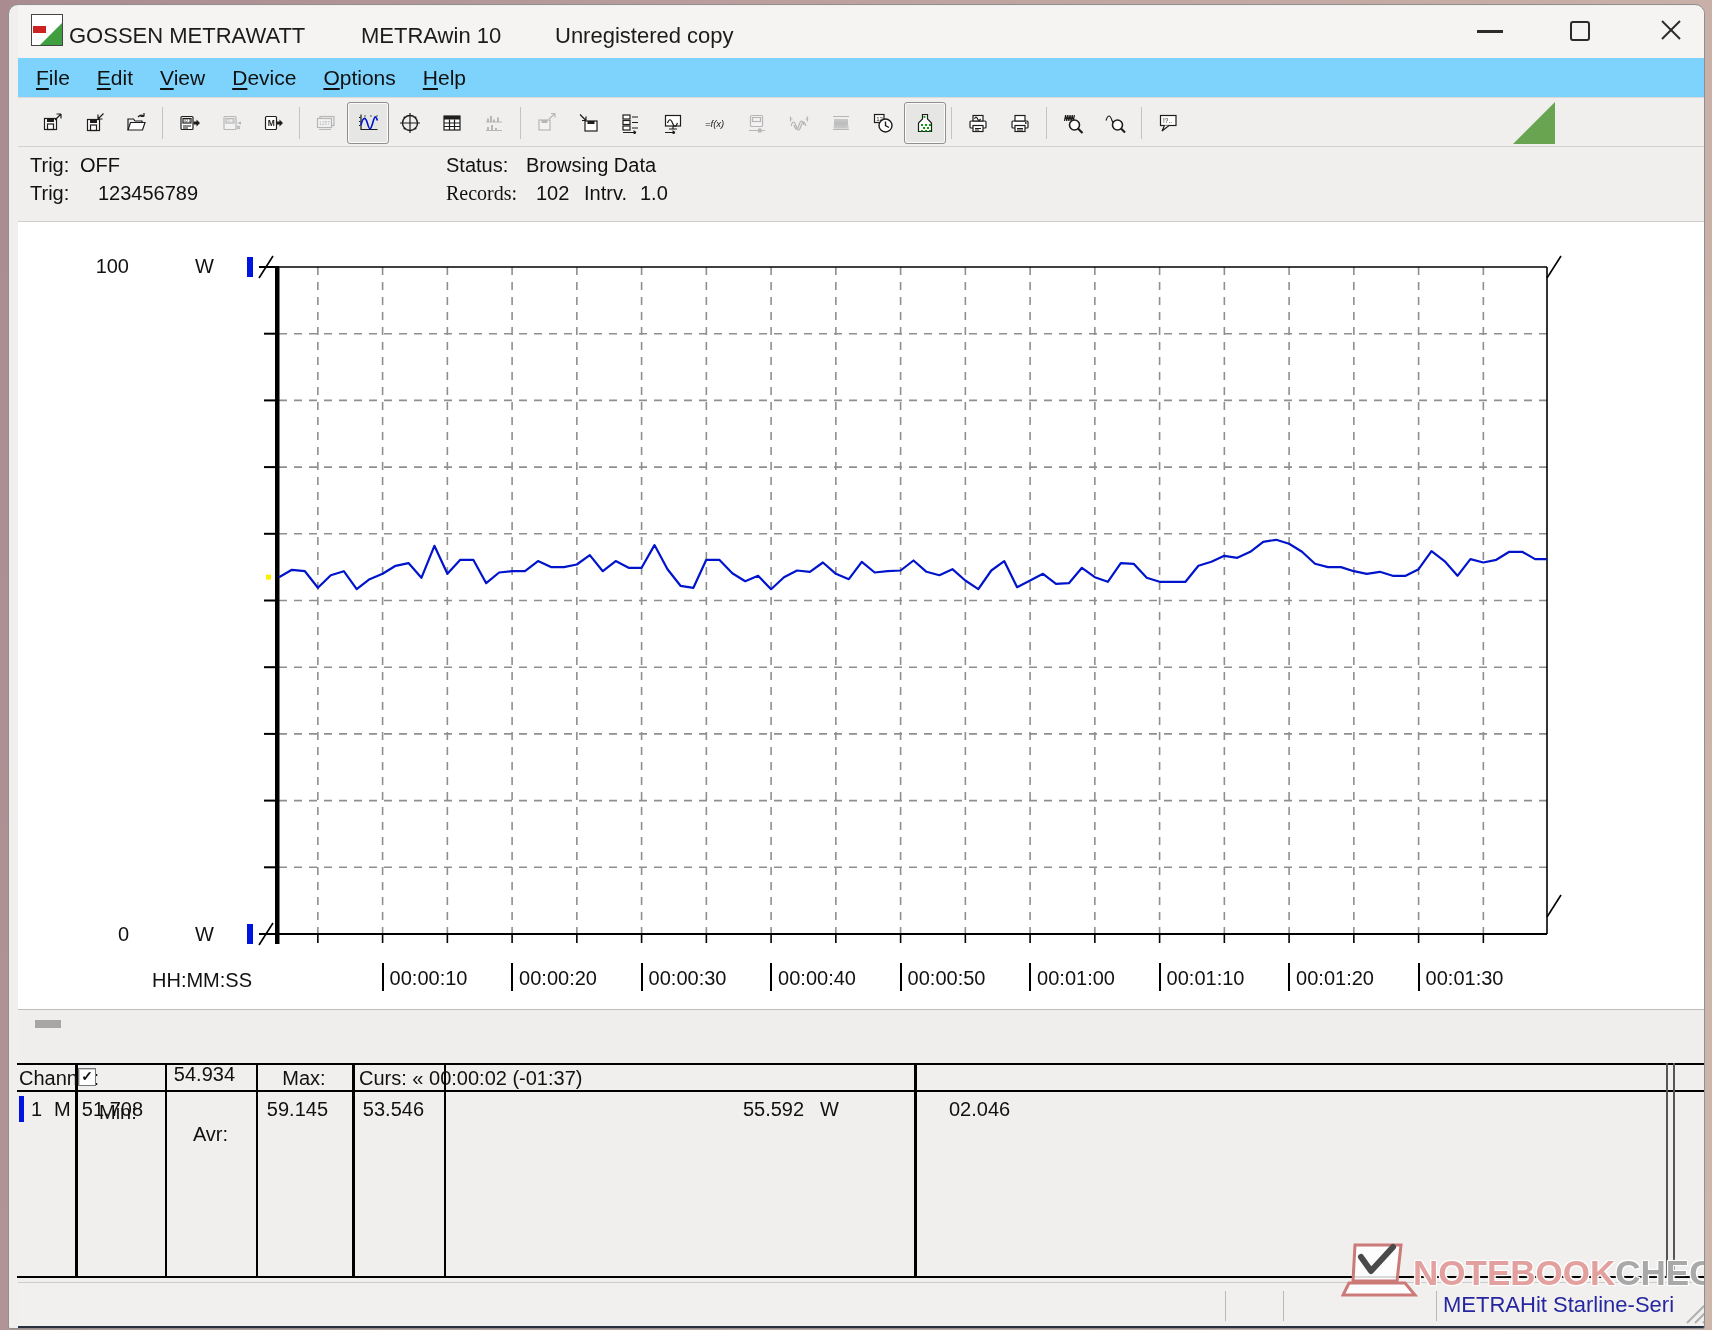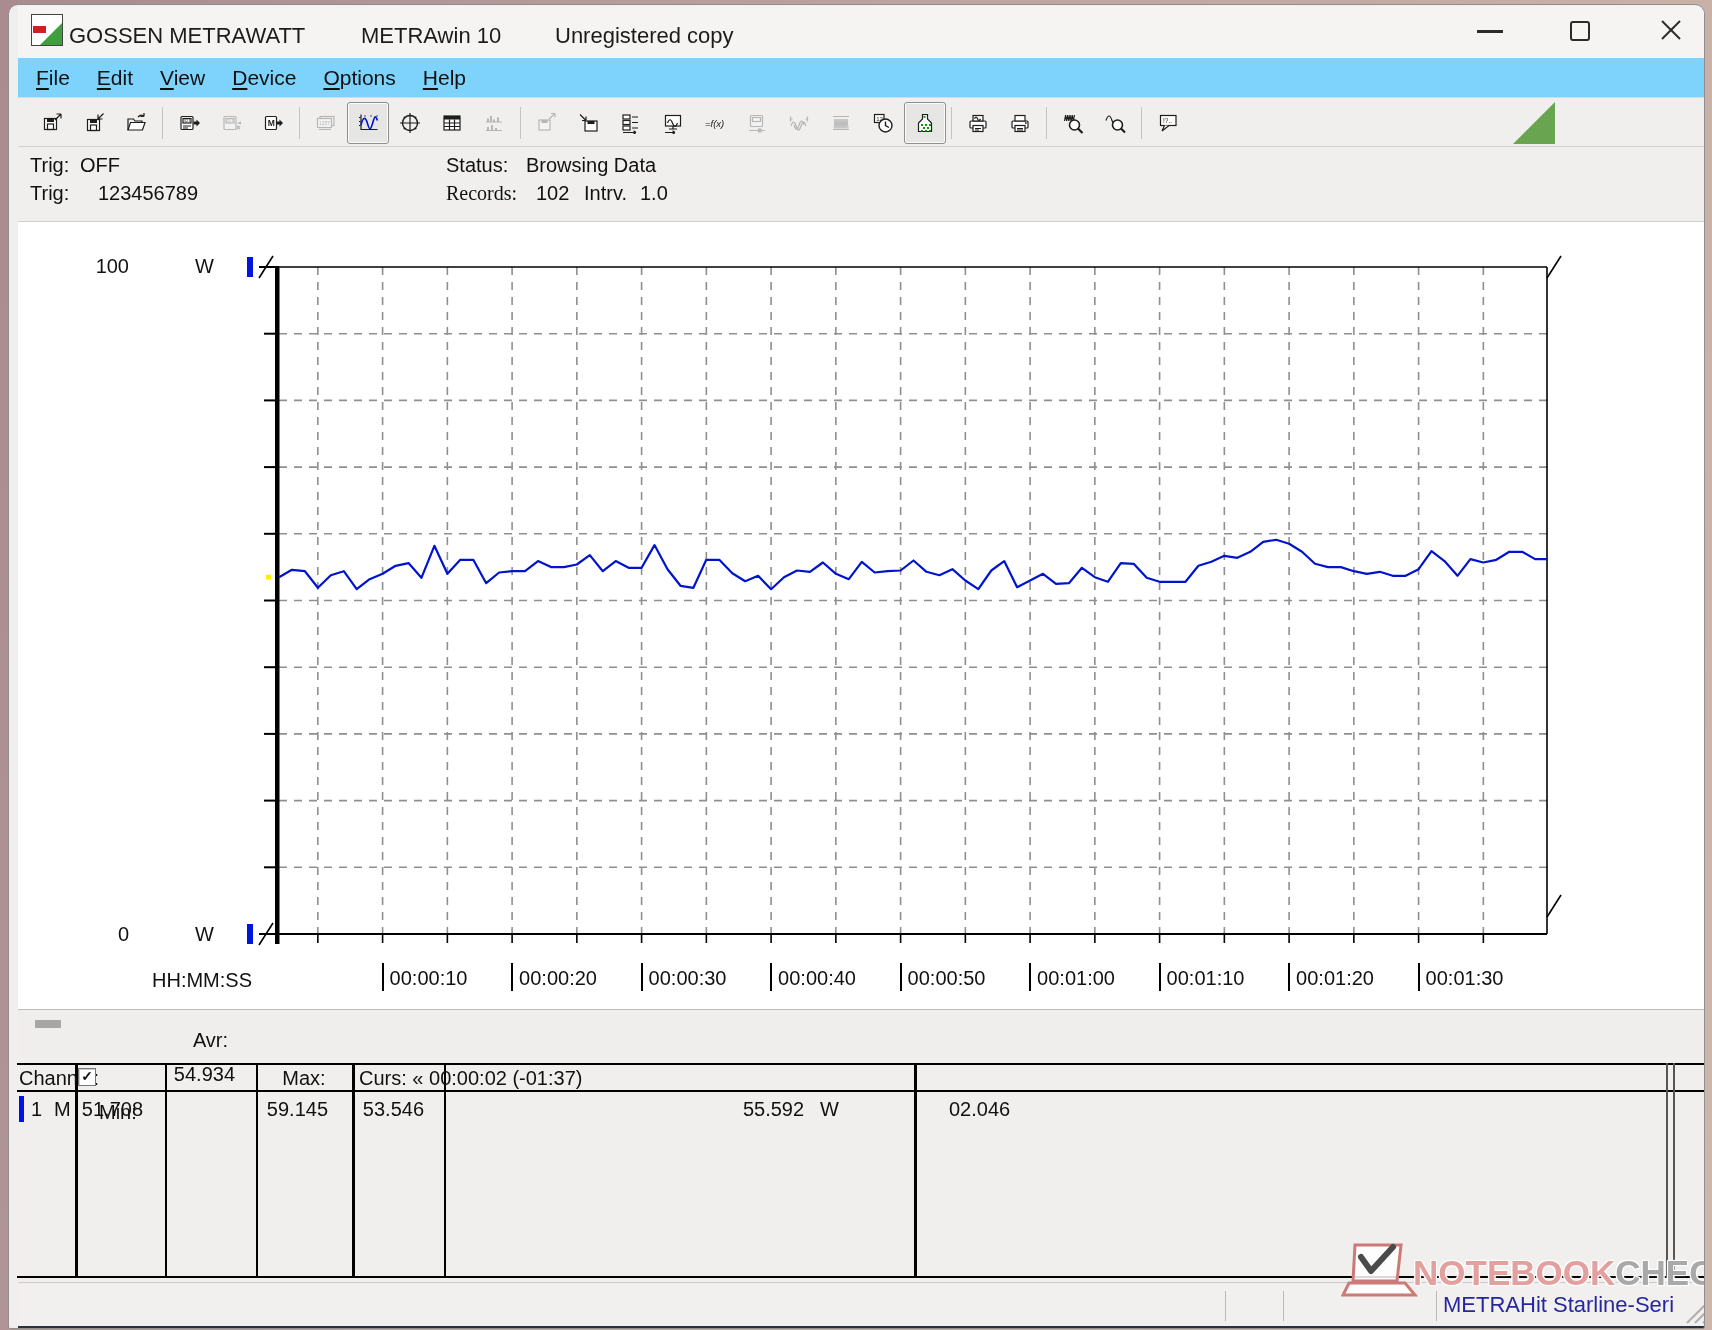--- a/index.html
+++ b/index.html
@@ -448,21 +448,21 @@
         <div class="ln" style="left: 247px; top: 1062px; width: 1.5px; height: 215px;"></div>
         <div class="ln" style="left: 343px; top: 1062px; width: 3px; height: 215px;"></div>
         <div class="ln" style="left: 435px; top: 1062px; width: 1.5px; height: 215px;"></div>
         <div class="ln" style="left: 905px; top: 1062px; width: 3px; height: 215px;"></div>
         <div class="ln" style="left: 1657px; top: 1062px; width: 1.5px; height: 215px; background: rgb(85, 85, 85);"></div>
         <div class="ln" style="left: 1664px; top: 1062px; width: 1.5px; height: 215px; background: rgb(85, 85, 85);"></div>
       </div>
   <span class="abs cell" style="left:10px;top:1066px;">Channel:</span>
   <div class="abs checkbox" style="left:69px;top:1067px;">✓</div>
   <span class="abs cell" style="left:90px;top:1100px;width:66px;">Min:</span>
-  <span class="abs cell" style="left:156px;top:1028px;width:91px;text-align:center;">Avr:</span>
+  <span class="abs cell" style="left:156px;top:1122px;width:91px;text-align:center;">Avr:</span>
   <span class="abs cell" style="left:247px;top:1066px;width:96px;text-align:center;">Max:</span>
   <span class="abs cell" style="left:350px;top:1066px;">Curs: « 00:00:02 (-01:37)</span>
 
   <div class="abs chrowmark" style="left:10px;top:1095px;"></div>
   <span class="abs cell" style="left:22px;top:1097px;">1</span>
   <span class="abs cell" style="left:45px;top:1097px;">M</span>
   <span class="abs cell num" style="left:66px;top:1097px;width:68px;">51.708</span>
   <span class="abs cell num" style="left:156px;top:1062px;width:70px;">54.934</span>
   <span class="abs cell num" style="left:247px;top:1097px;width:72px;">59.145</span>
   <span class="abs cell num" style="left:343px;top:1097px;width:72px;">53.546</span>

